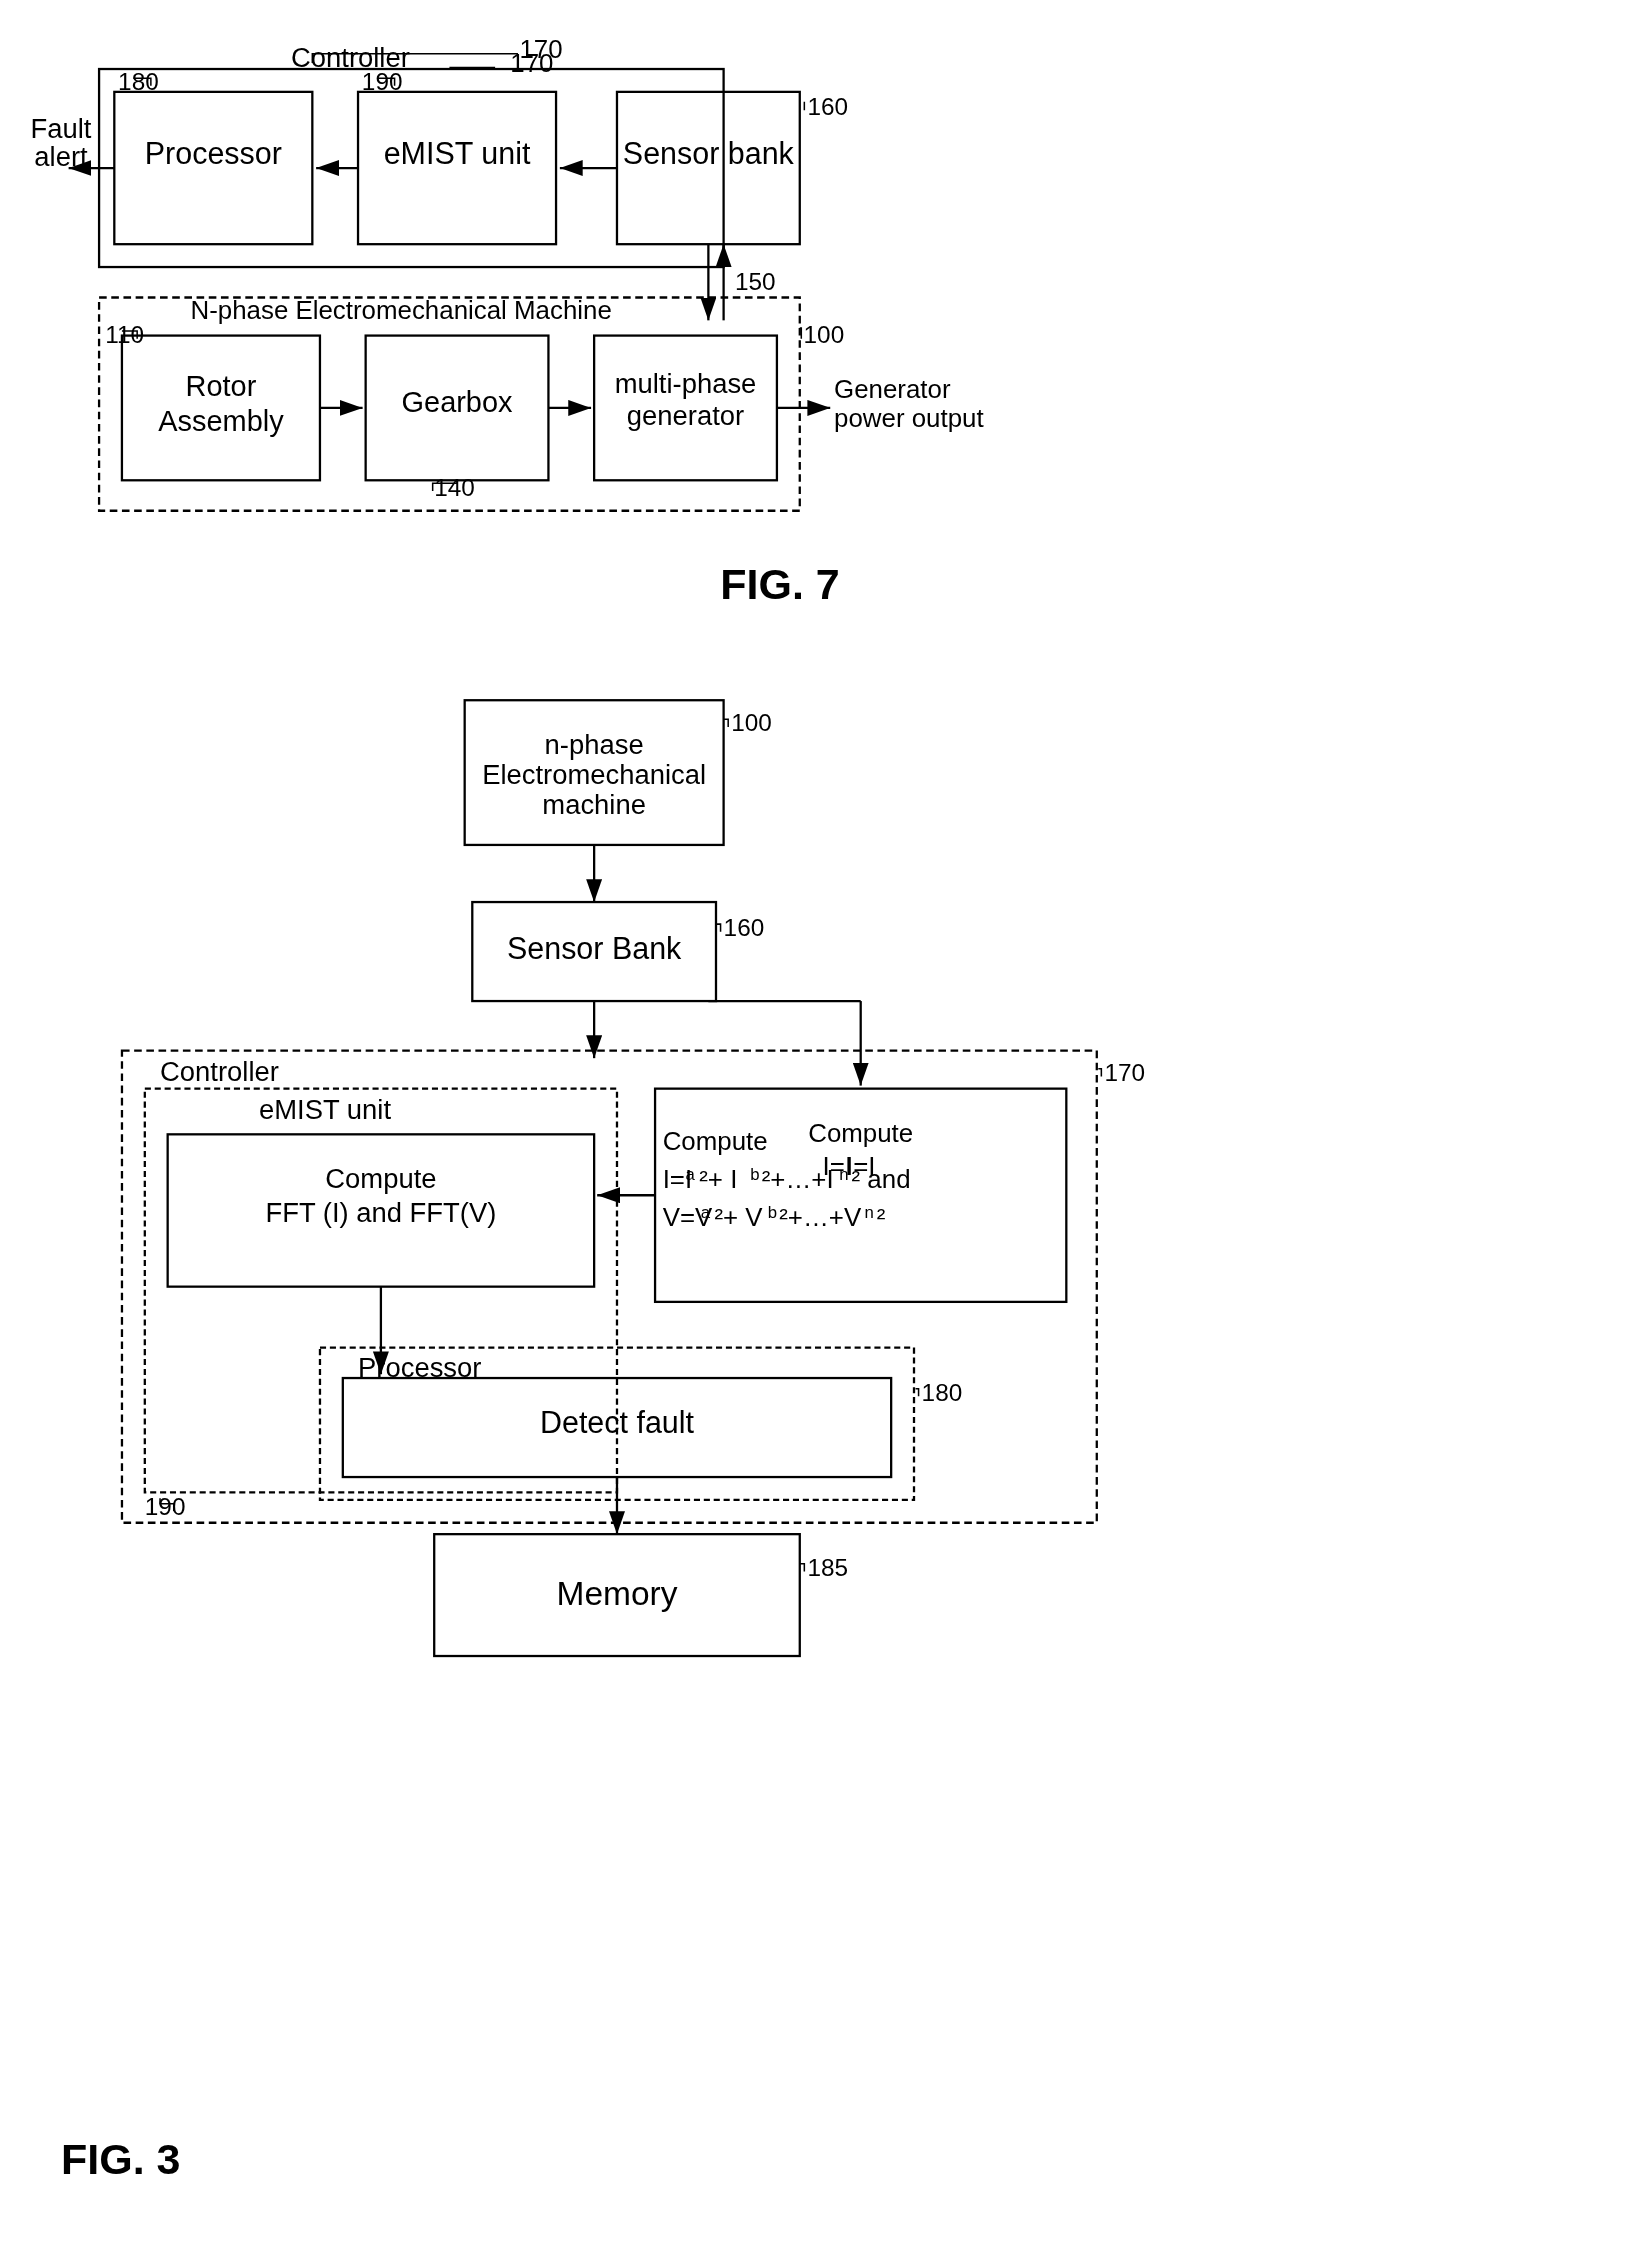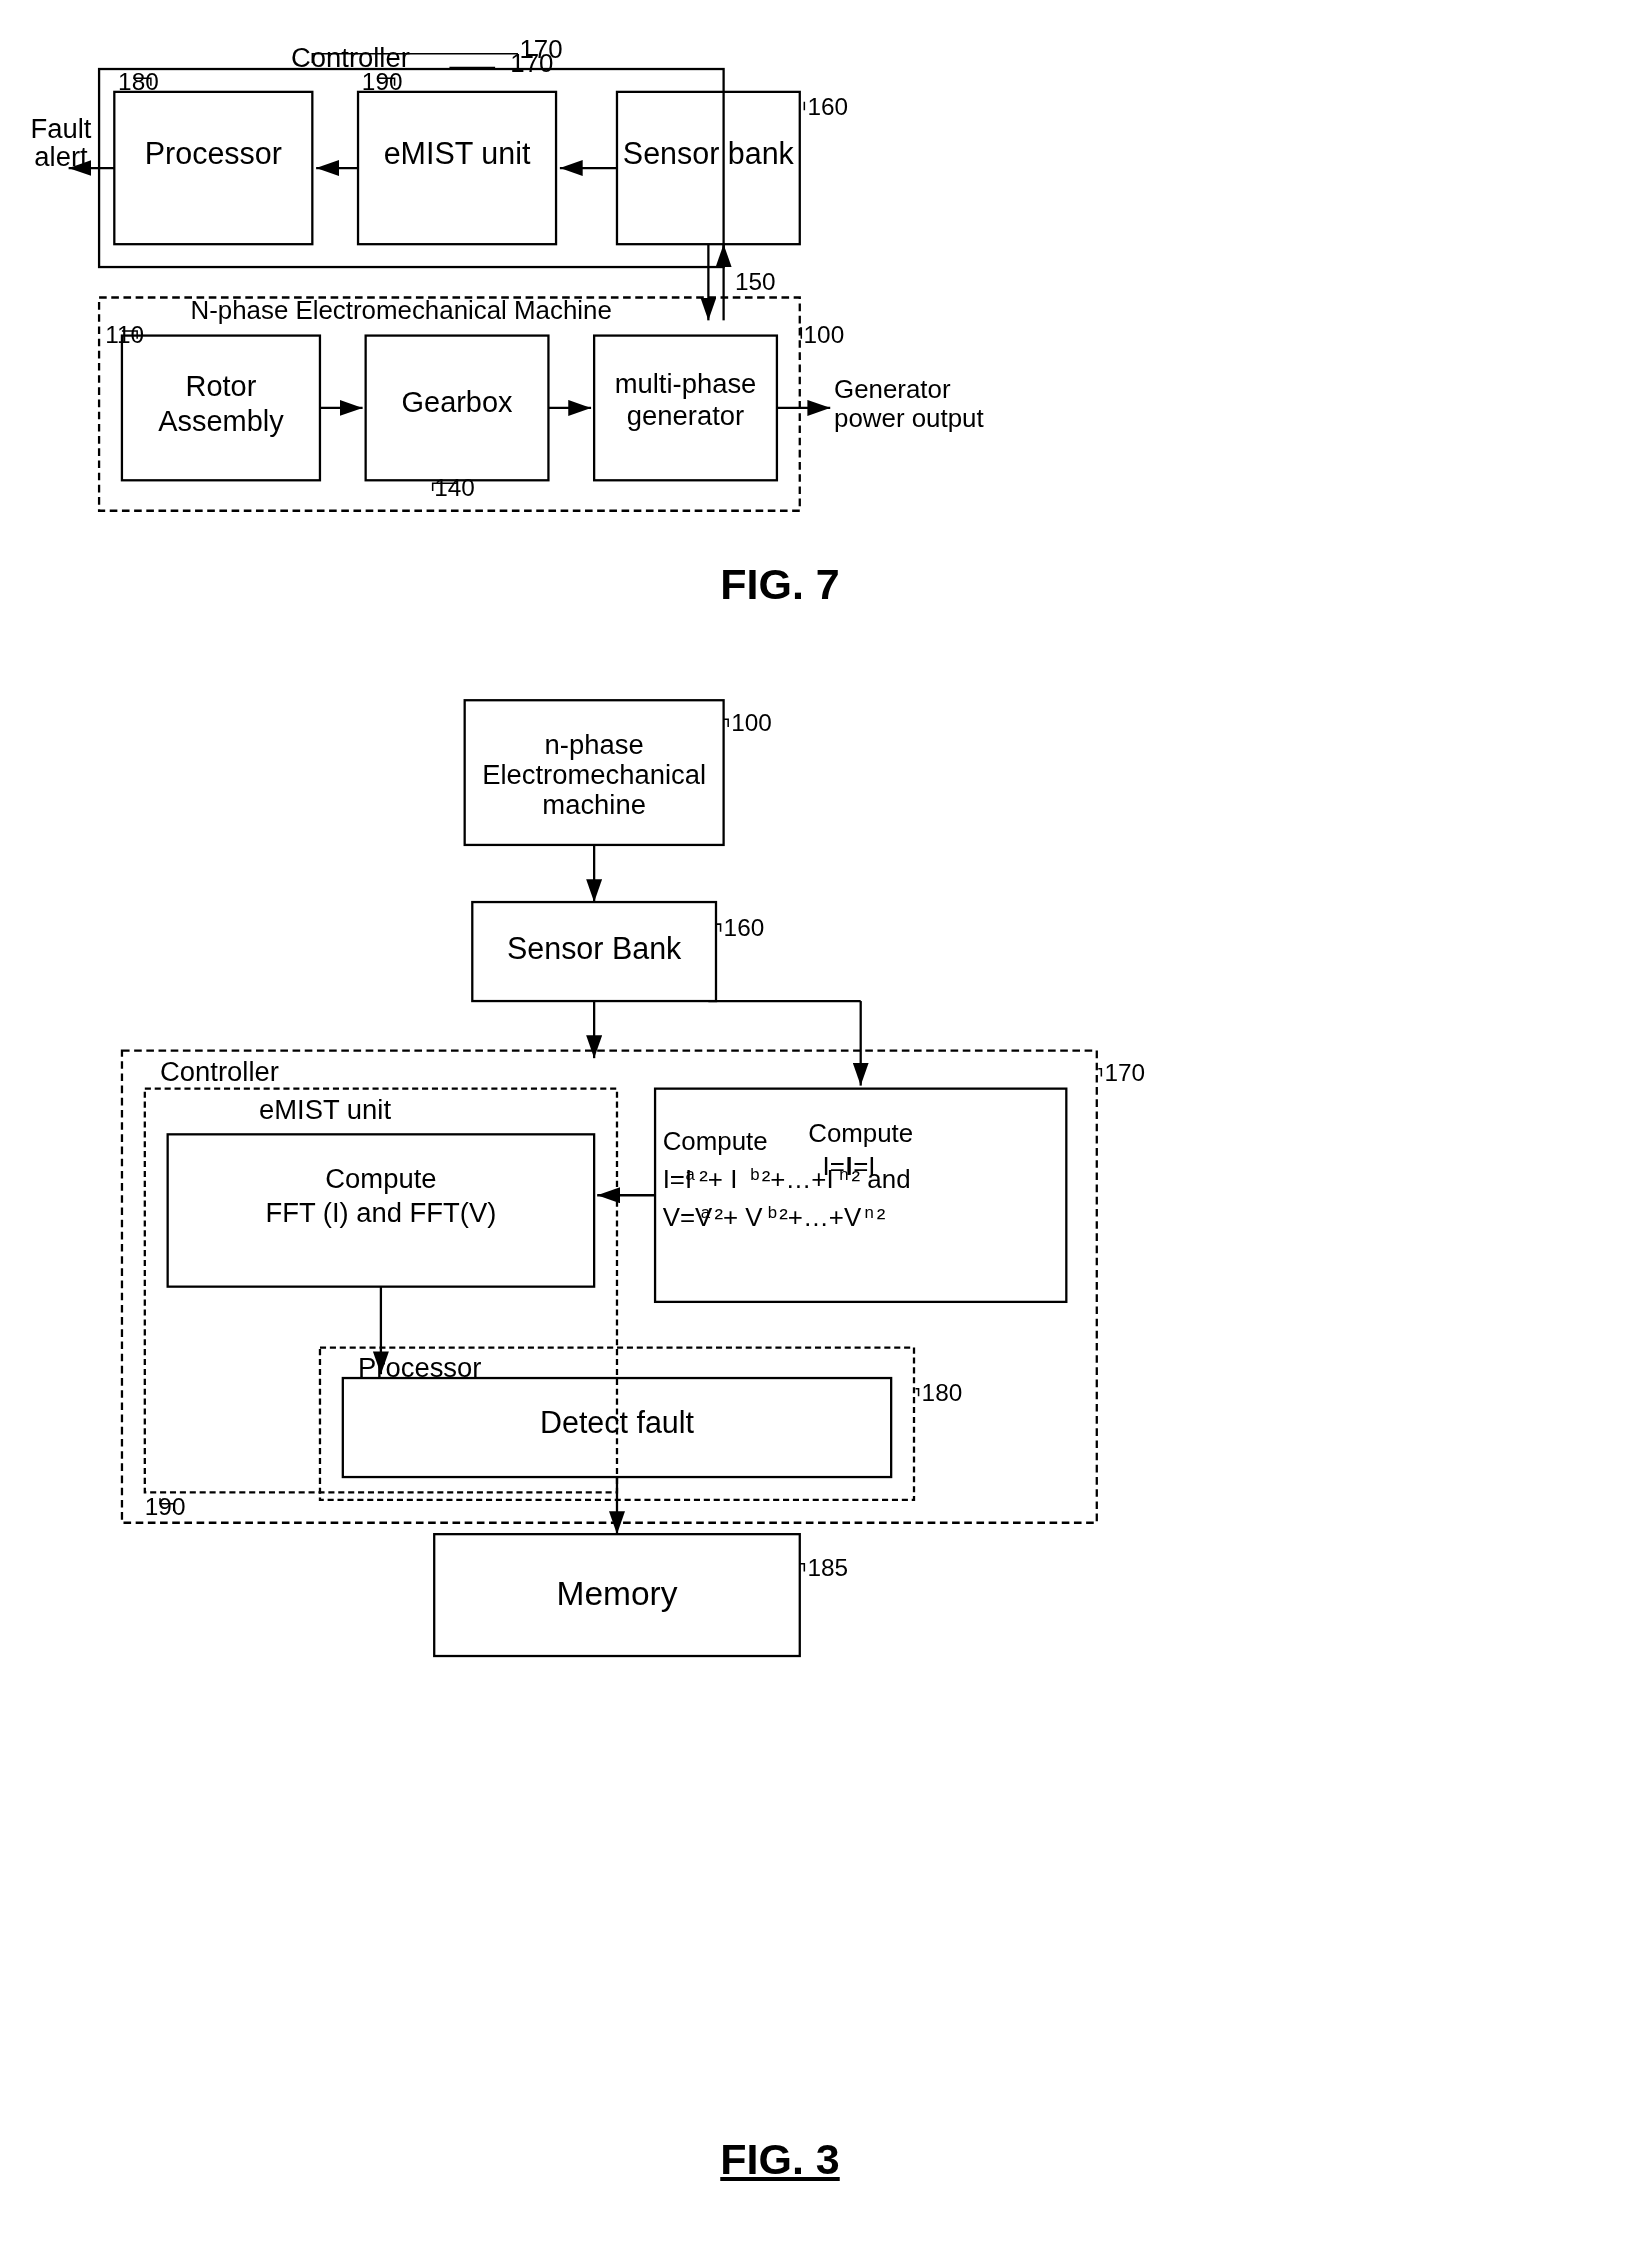--- a/index.html
+++ b/index.html
@@ -121,21 +121,21 @@
 
       <line x1="940" y1="475" x2="1010" y2="475" stroke="#000" stroke-width="3" marker-end="url(#arrowhead)"></line>
       <text x="1015" y="462" font-size="34" font-family="Arial">Generator</text>
       <text x="1015" y="500" font-size="34" font-family="Arial">power output</text>
 
     </svg>
     
     <div style="text-align:center; font-size:43px; font-weight:bold; margin-top:7.6px;">FIG. 7</div>
   </div>
 
-  <div class="fig3 svg-area" style="margin-top:46px;text-decoration:underline;">
+  <div class="fig3 svg-area" style="margin-top:46px;">
     <svg width="1508" height="1447" viewBox="0 0 1980 1900">
 
       <defs>
         <marker id="arrowhead2" markerWidth="10" markerHeight="7" refX="10" refY="3.5" orient="auto">
           <polygon points="0 0, 10 3.5, 0 7" fill="#000"></polygon>
         </marker>
         <marker id="arrowhead-up" markerWidth="10" markerHeight="7" refX="0" refY="3.5" orient="auto">
           <polygon points="10 0, 0 3.5, 10 7" fill="#000"></polygon>
         </marker>
       </defs>
@@ -219,17 +219,17 @@
 
       <rect x="490" y="1115" width="480" height="160" fill="none" stroke="#000" stroke-width="3"></rect>
       <text x="730" y="1208" font-size="44" font-family="Arial" text-anchor="middle">Memory</text>
 
       <text x="980" y="1170" font-size="32" font-family="Arial">185</text>
       <path d="M 976 1164 L 976 1154 L 972 1154 L 970 1154" fill="none" stroke="#000" stroke-width="2"></path>
 
     </svg>
 
     
-    <div style="text-align:center; font-size:43px; font-weight:bold; margin-top:0px;">FIG. 3</div>
+    <div style="font-size:43px; font-weight:bold; margin-top:0px;">FIG. 3</div>
   </div>
 
 </div>
 
 
 </body></html>

